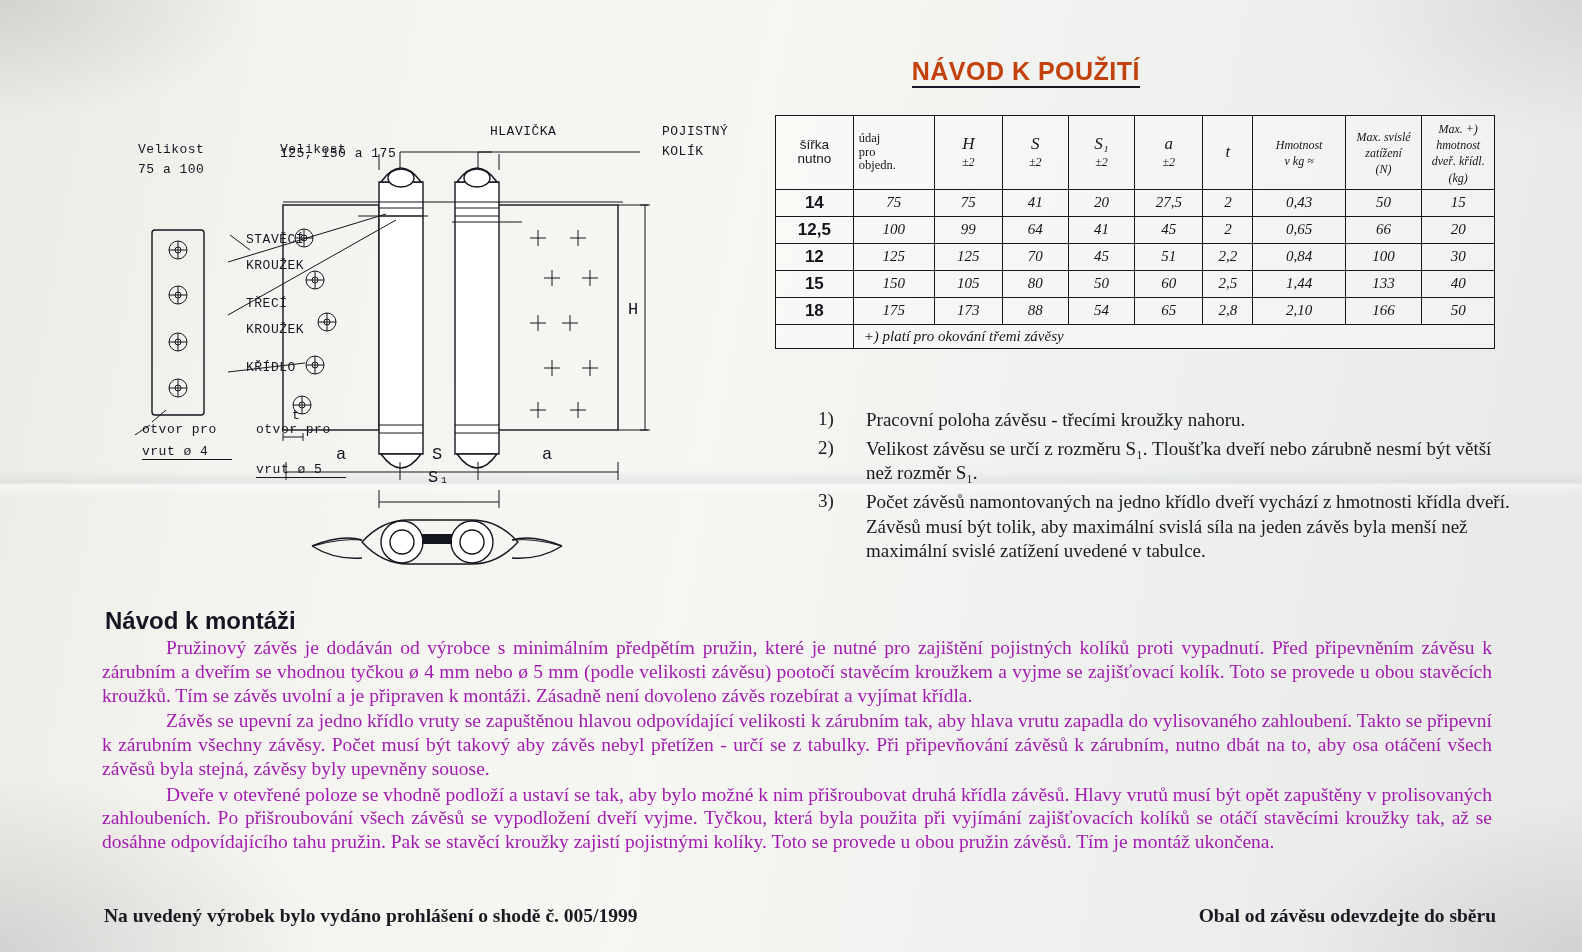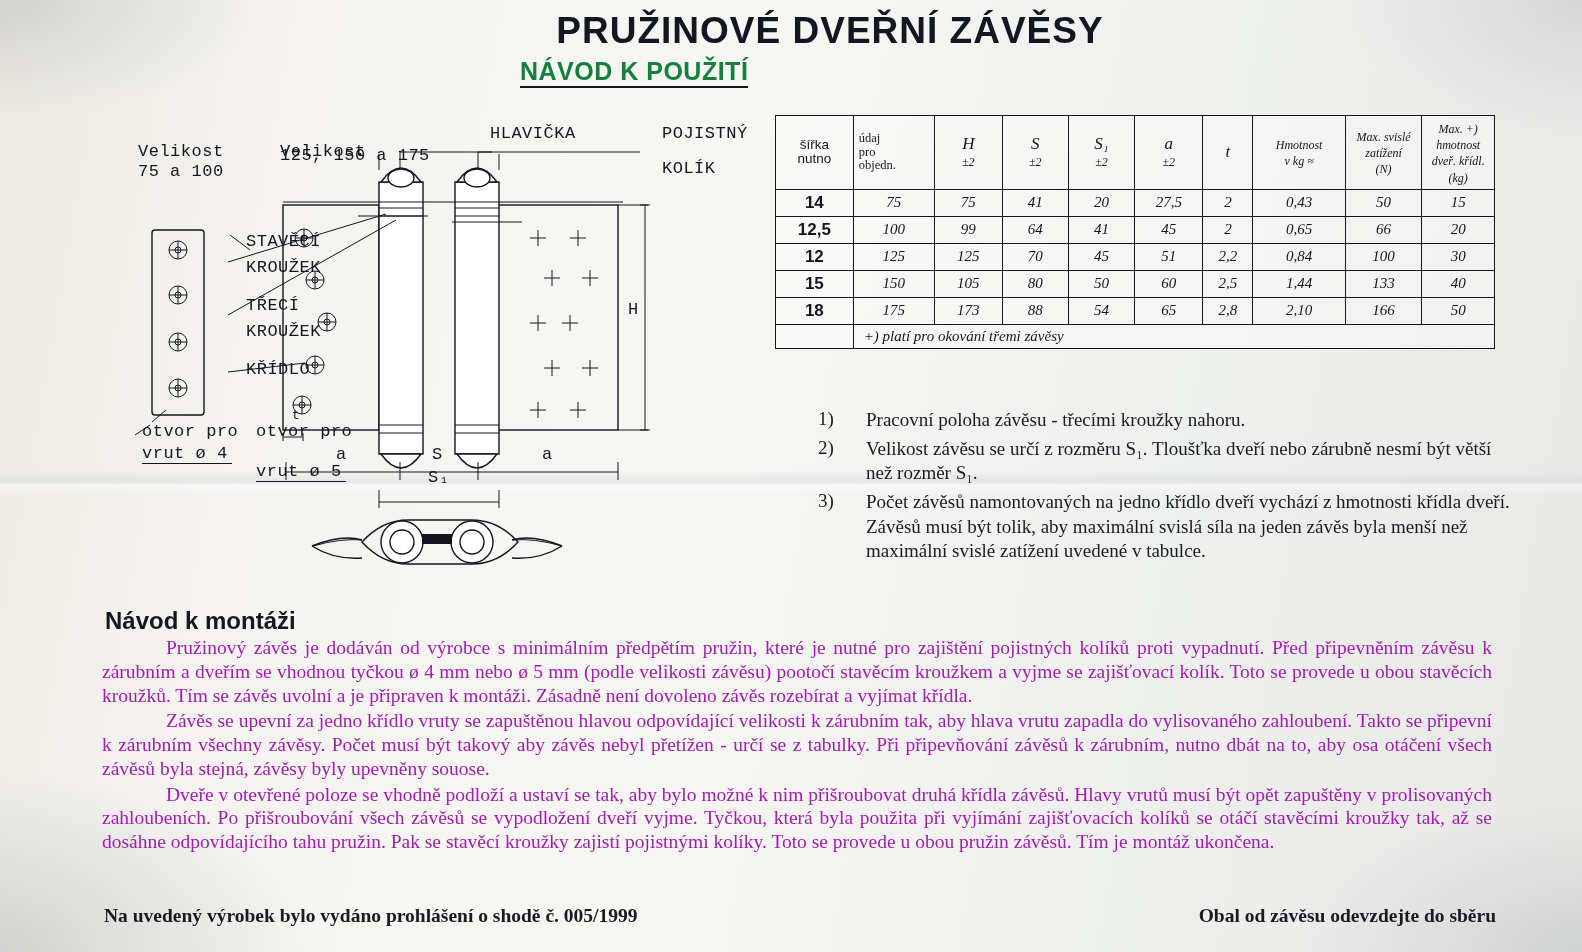--- a/index.html
+++ b/index.html
@@ -28,33 +28,33 @@
   
   .title1{
     position:absolute;left:520px;top:10px;width:620px;
     text-align:center;
     font-family:"Liberation Sans", sans-serif;
     font-weight:bold;font-size:37px;letter-spacing:1px;
     color:#141622;
   }
   .title2{
     position:absolute;left:520px;top:57px;width:620px;
-    text-align:left;
+    text-align:right;
     font-family:"Liberation Sans", sans-serif;
     font-weight:bold;font-size:25px;letter-spacing:.5px;
-    color:#15803d;
+    color:#c2410c;
   }
   .title2 .u{border-bottom:2px solid #141622;padding-bottom:1px;}
 
   
   .drawing{position:absolute;left:100px;top:110px;width:660px;height:470px;}
   .dwg-label{
     position:absolute;
     font-family:"Liberation Mono","DejaVu Sans Mono",monospace;
-    font-size:17px;color:#141622;letter-spacing:.5px;white-space:pre;
+    font-size:13px;color:#141622;letter-spacing:.5px;white-space:pre;
   }
   .dwg-under{border-bottom:1px solid #141622;}
 
   
   .tbl-wrap{position:absolute;left:775px;top:115px;width:720px;}
   table.spec{
     border-collapse:collapse;width:720px;
     background:rgba(255,255,255,.35);
   }
   table.spec td,table.spec th{
@@ -119,21 +119,20 @@
 
 <div class="paper"></div>
 <div class="shadow-tl"></div>
 <div class="shadow-bl"></div>
 <div class="shadow-tr"></div>
 <div class="shadow-br"></div>
 <div class="fold"></div>
 
 <div class="sheet">
 
-  <div class="title1">PRUŽINOVÉ DVEŘNÍ ZÁVĚSY</div>
   <div class="title2"><span class="u">NÁVOD K POUŽITÍ</span></div>
 
   <div class="drawing">
 
     <svg width="660" height="470" viewBox="0 0 660 470">
 
       <rect class="ln" x="52" y="120" width="52" height="185" rx="3"></rect>
       <g class="ln-thin">
         <circle cx="78" cy="140" r="9"></circle>
           <circle cx="78" cy="140" r="3"></circle>
@@ -232,21 +231,21 @@
       <path class="ln-thin" d="M378 58 L 378 42 L 540 42"></path>
       <path class="ln-thin" d="M150 140 L 130 125"></path>
       <path class="ln-thin" d="M128 152 L 286 104"></path>
       <path class="ln-thin" d="M128 205 L 296 110"></path>
       <path class="ln-thin" d="M128 262 L 205 253"></path>
       <path class="ln-thin" d="M50 315 L 35 325"></path>
     </svg>
 
     <div class="dwg-label" style="left:390px;top:14px;">HLAVIČKA</div>
     <div class="dwg-label" style="left:562px;top:14px;">POJISTNÝ</div>
-    <div class="dwg-label" style="left:562px;top:49px;">KOLÍK</div>
+    <div class="dwg-label" style="left:562px;top:34px;">KOLÍK</div>
 
     <div class="dwg-label" style="left:38px;top:32px;">Velikost</div>
     <div class="dwg-label" style="left:38px;top:52px;">75 a 100</div>
     <div class="dwg-label" style="left:180px;top:32px;">Velikost</div>
     <div class="dwg-label" style="left:180px;top:36px;">125, 150 a 175</div>
 
     <div class="dwg-label" style="left:146px;top:122px;">STAVĚCÍ</div>
     <div class="dwg-label" style="left:146px;top:148px;">KROUŽEK</div>
     <div class="dwg-label" style="left:146px;top:186px;">TŘECÍ</div>
     <div class="dwg-label" style="left:146px;top:212px;">KROUŽEK</div>

